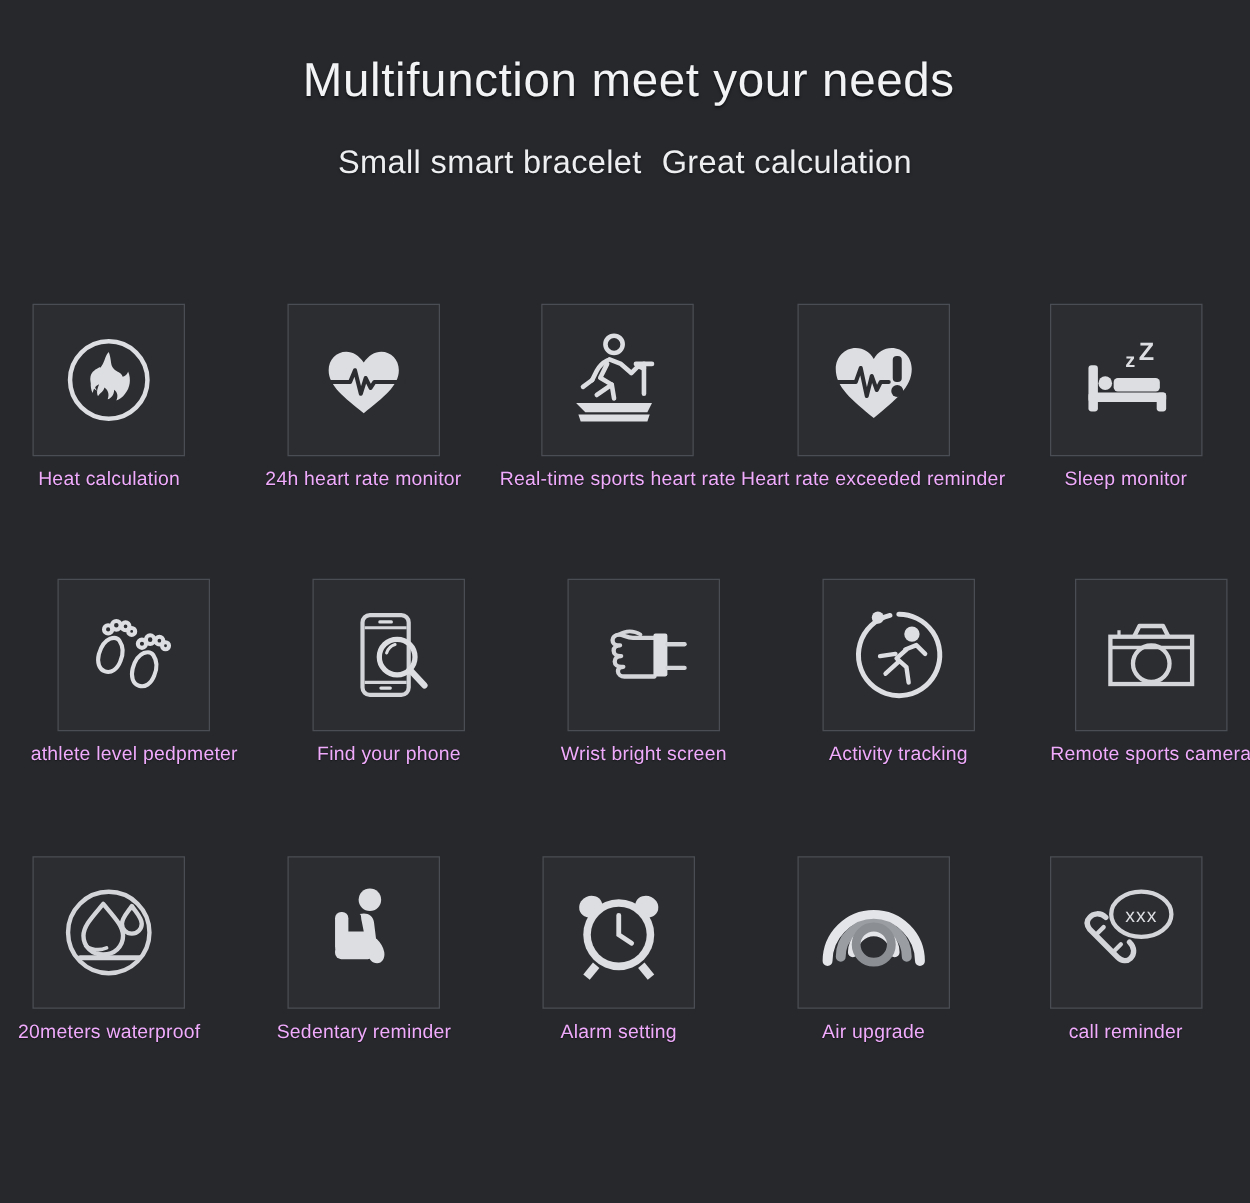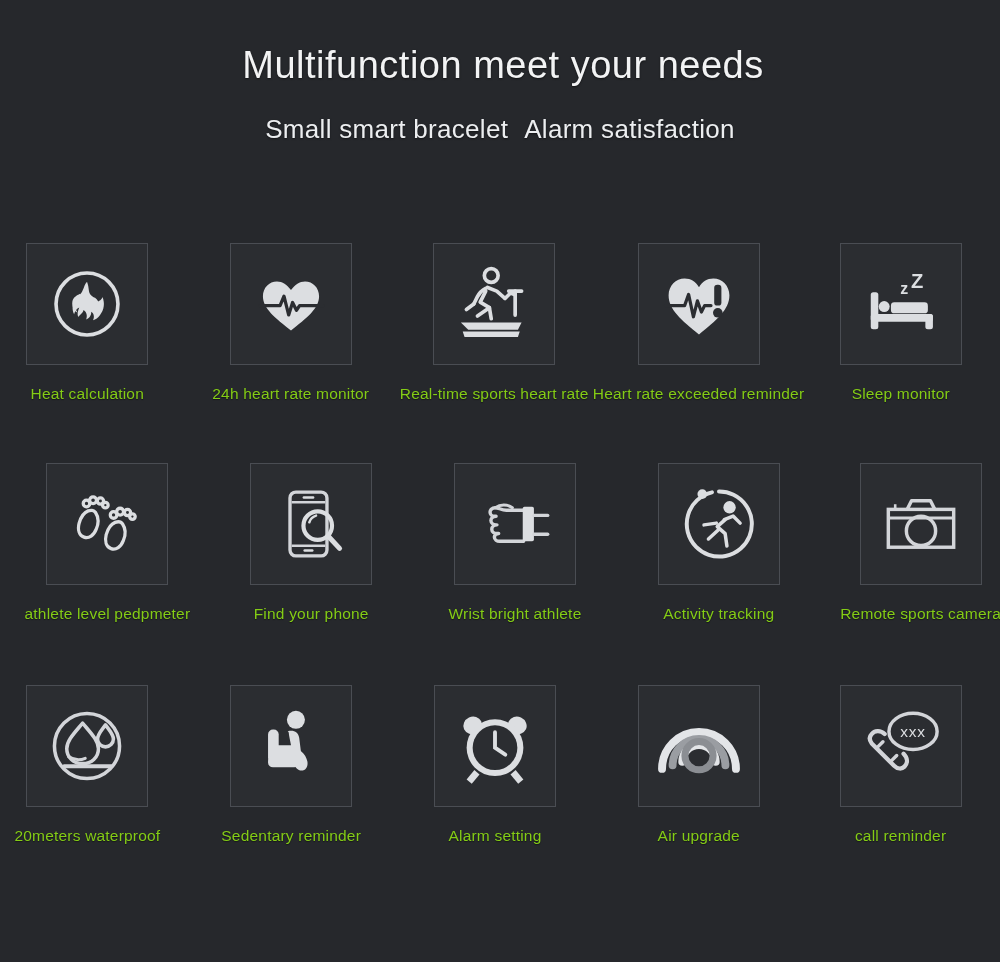--- a/index.html
+++ b/index.html
@@ -84,42 +84,42 @@
     height: 122px;
     box-sizing: border-box;
     border: 1px solid #4a4d53;
     background: #2b2d31;
     display: flex;
     align-items: center;
     justify-content: center;
   }
   .tile svg { display: block; }
   .label {
-    margin-top: 20px;
+    margin-top: 10px;
     font-size: 15.5px;
-    color: #84cc16;
+    color: #f0abfc;
     white-space: nowrap;
     text-shadow: 0 1px 1px rgba(0,0,0,0.45);
     letter-spacing: 0.2px;
   }
 
   .ink       { fill: #dcdee1; }
   .ink-stroke{ fill: none; stroke: #dcdee1; stroke-width: 4; stroke-linecap: round; stroke-linejoin: round; }
   .cut       { fill: #2b2d31; }
 </style>
 </head>
 <body>
 
 <div class="page">
 
   <div class="headings">
     <h1 class="title">Multifunction meet your needs</h1>
     <div class="subtitle-row">
       <span class="subtitle">Small smart bracelet</span>
-      <span class="subtitle">Alarm satisfaction</span>
+      <span class="subtitle">Great calculation</span>
     </div>
   </div>
 
   <div class="grid">
 
     <div class="row">
 
       <div class="cell">
         <div class="tile">
           <svg width="86" height="86" viewBox="0 0 100 100">
@@ -230,21 +230,21 @@
       <div class="cell">
         <div class="tile">
           <svg width="86" height="86" viewBox="0 0 100 100">
             <path d="M60 34H40c-6 0-9-3-13-3-4 0-6 3-6 5 0 3 2 5 5 5h2c-3 0-6 2-6 5s3 5 6 5h1c-3 0-6 2-6 5s3 5 6 5h2c-3 0-5 2-5 4 0 3 3 5 6 5h28" fill="none" stroke="#d3d5d9" stroke-width="4" stroke-linejoin="round" stroke-linecap="round"></path>
             <path d="M27 31c6-4 14-4 20 0" fill="none" stroke="#d3d5d9" stroke-width="3.4" stroke-linecap="round"></path>
             <rect class="ink" x="59" y="30" width="13" height="40" rx="2"></rect>
             <line x1="72" y1="40" x2="88" y2="40" stroke="#d3d5d9" stroke-width="4" stroke-linecap="round"></line>
             <line x1="72" y1="62" x2="88" y2="62" stroke="#d3d5d9" stroke-width="4" stroke-linecap="round"></line>
           </svg>
         </div>
-        <div class="label">Wrist bright athlete</div>
+        <div class="label">Wrist bright screen</div>
       </div>
 
       <div class="cell">
         <div class="tile">
           <svg width="88" height="88" viewBox="0 0 100 100">
             <path d="M50 13a37 37 0 1 1-26 63A37 37 0 0 1 42 14" fill="none" stroke="#dcdee1" stroke-width="4.5" stroke-linecap="round"></path>
             <circle class="ink" cx="31" cy="16" r="5.5"></circle>
             <circle class="ink" cx="62" cy="31" r="7"></circle>
             <path class="ink-stroke" stroke-width="8" d="M56 45l10-4 8 8"></path>
             <path class="ink-stroke" stroke-width="8" d="M57 45l-9 8 9 8 2 14"></path>

